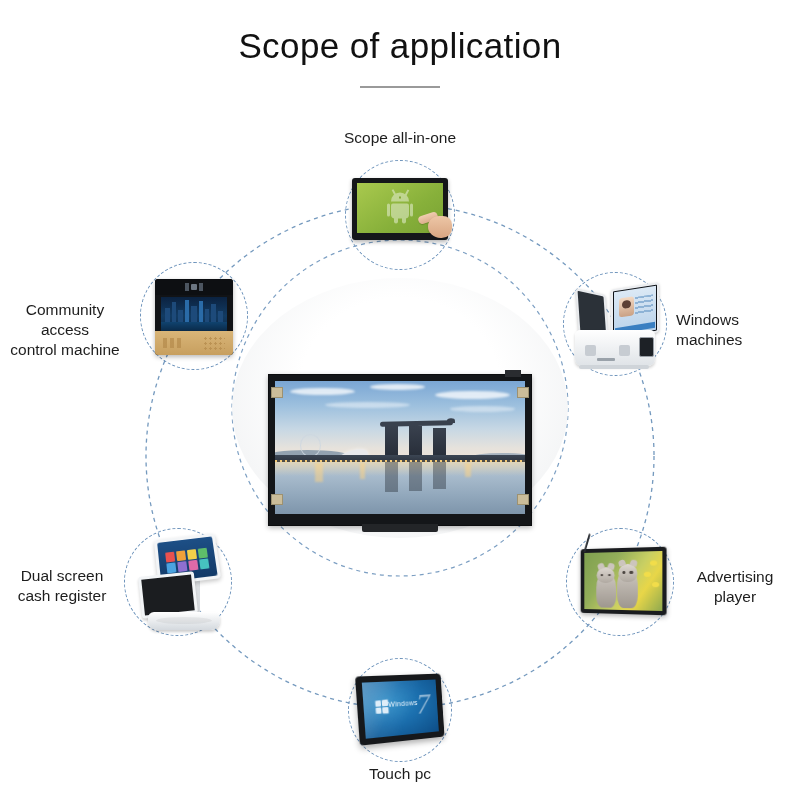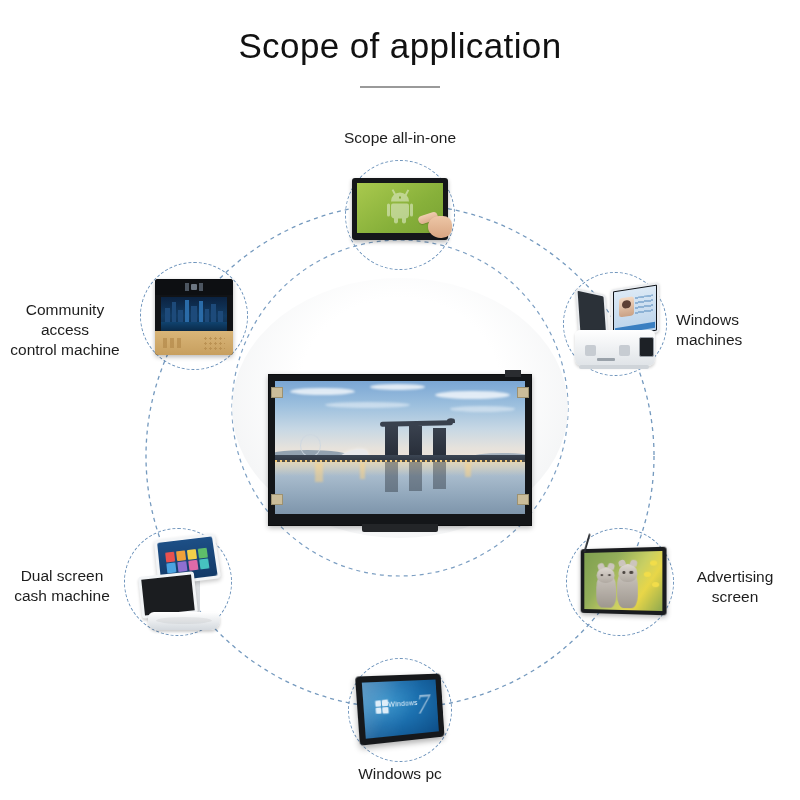--- a/index.html
+++ b/index.html
@@ -375,21 +375,21 @@
         <div class="k-scanner"></div>
         <div class="k-logo"></div>
       </div>
       <div class="k-foot"></div>
     </div>
   </div>
 
   <div class="node">
     <div class="node-circle n3-circle"></div>
     <div class="label c n3-label">Advertising
-screen</div>
+player</div>
     <div class="adplayer">
       <div class="ad-ant"></div>
       <div class="ad-scr">
         <div class="ad-bg"></div>
         <div class="flower fl1"></div>
           <div class="flower fl2"></div>
           <div class="flower fl3"></div>
         <div class="cat c1">
           <div class="cat-head">
             <div class="cat-ear l"></div>
@@ -405,40 +405,40 @@
             <div class="cat-eye l"></div>
               <div class="cat-eye r"></div>
           </div>
         </div>
       </div>
     </div>
   </div>
 
   <div class="node">
     <div class="node-circle n4-circle"></div>
-    <div class="label c n4-label">Windows pc</div>
+    <div class="label c n4-label">Touch pc</div>
     <div class="tabpc">
       <div class="tabpc-scr">
         <div class="win-seven">7</div>
         <div class="win-logo">
           <i></i>
             <i></i>
             <i></i>
             <i></i>
         </div>
         <div class="win-text">Windows</div>
         <div class="tab-gloss"></div>
       </div>
     </div>
   </div>
 
   <div class="node">
     <div class="node-circle n5-circle"></div>
     <div class="label c n5-label">Dual screen
-cash machine</div>
+cash register</div>
     <div class="pos">
       <div class="pos-neck"></div>
       <div class="pos-scr">
         <div class="pos-ui">
           <div class="tiles">
             <span style="background:#e8514f"></span>
             <span style="background:#f0a13a"></span>
             <span style="background:#f3d04a"></span>
             <span style="background:#5ebd6a"></span>
             <span style="background:#4aa3e0"></span>

